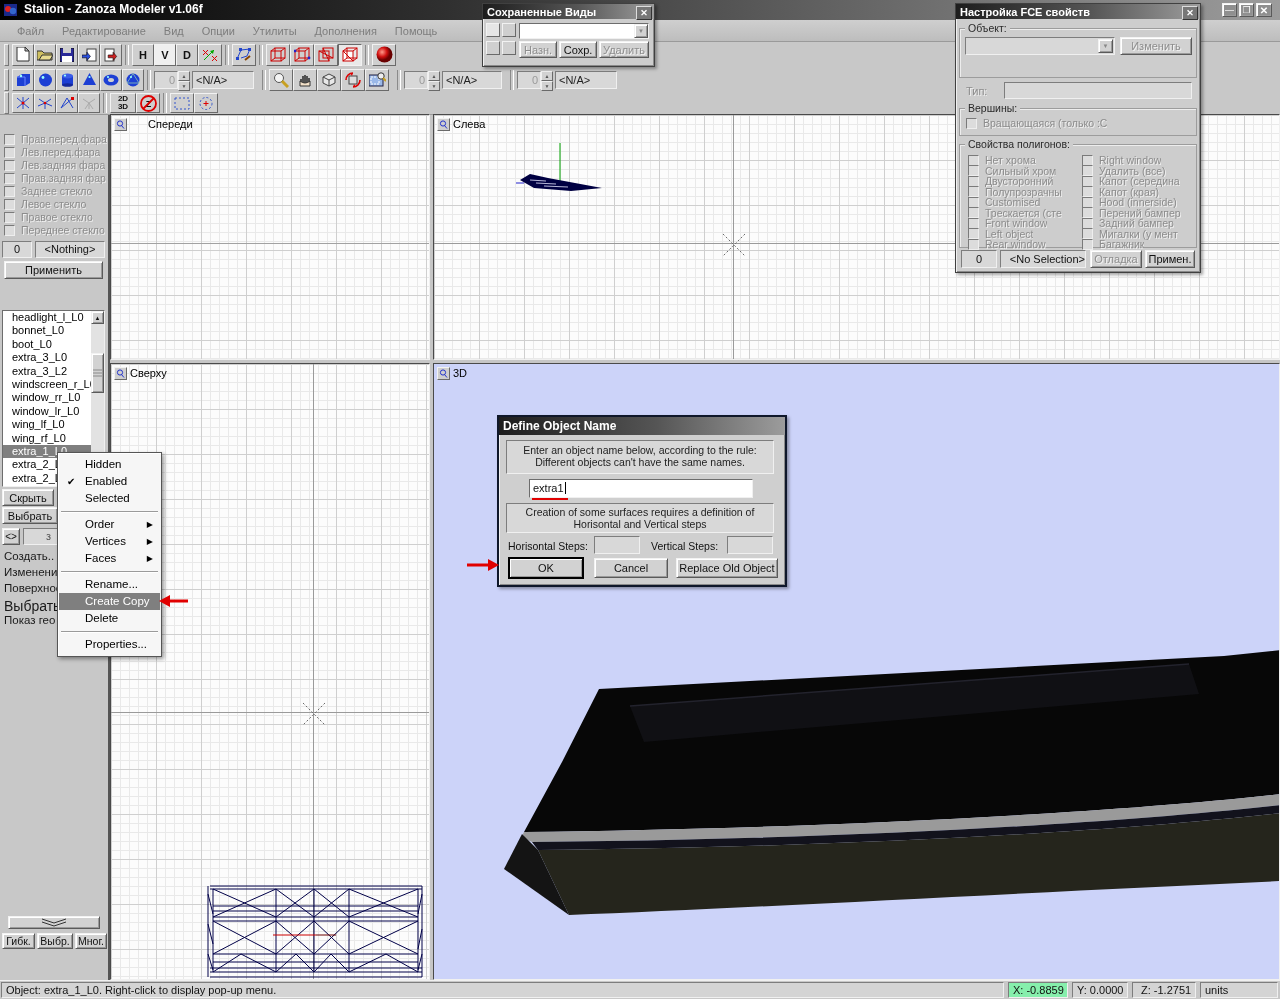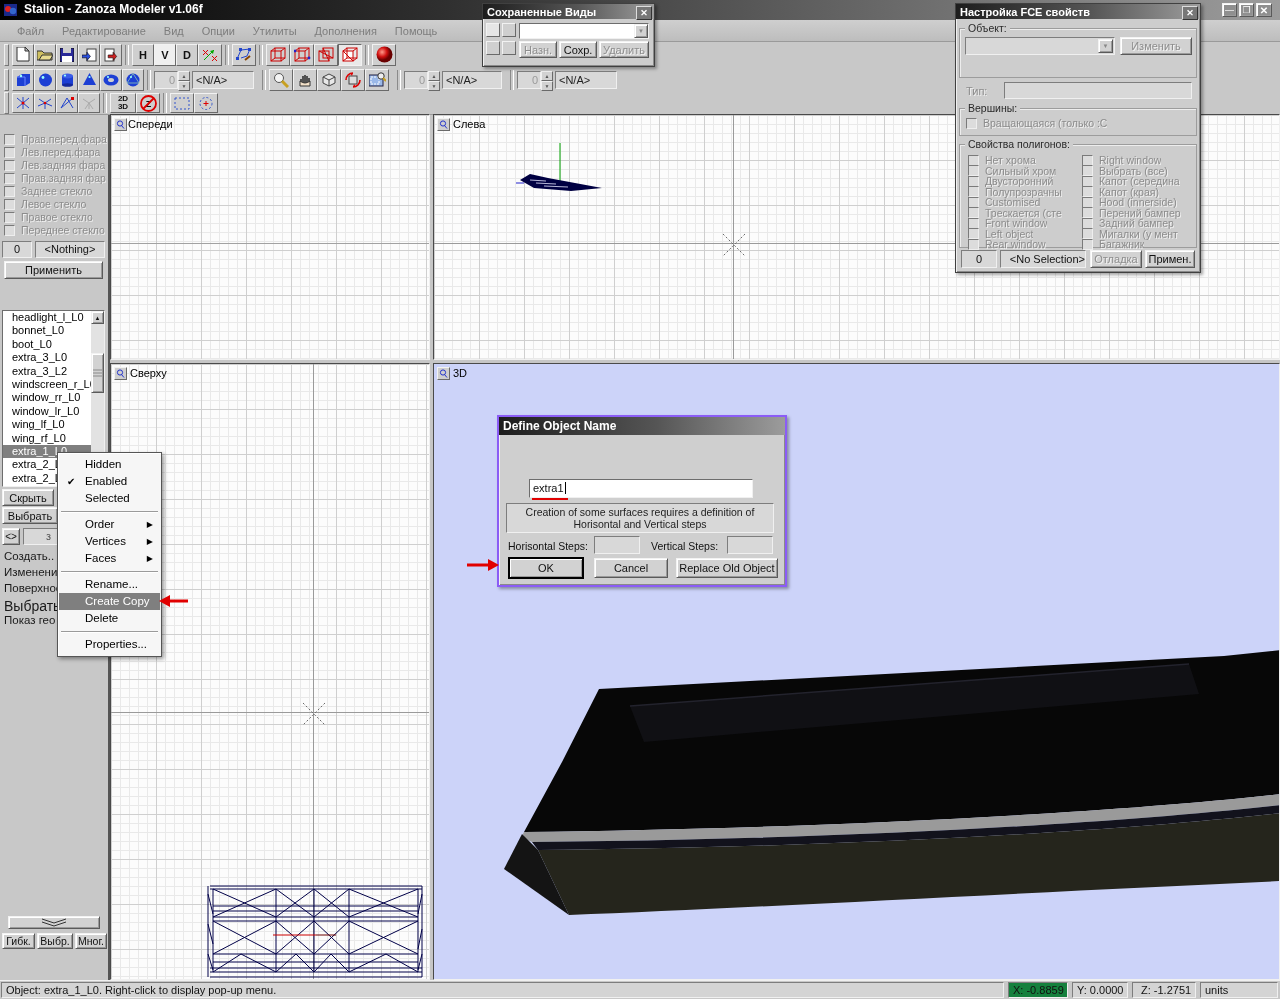--- a/index.html
+++ b/index.html
@@ -457,21 +457,21 @@
 </div>
 
 <div class="abs vp grid-bg" style="left:110px;top:114px;width:320px;height:246px">
   <div class="abs" style="left:0;top:128px;width:320px;height:1px;background:#a2a2a2"></div>
   <div class="abs tbtn" style="left:3px;top:3px;width:13px;height:13px">
     <svg width="9" height="9">
         <circle cx="4" cy="3.5" r="2.6" fill="none" stroke="#2233cc"></circle>
         <path d="M5.5,5.5 L8,8.5" stroke="#2233cc"></path>
       </svg>
   </div>
-  <div class="abs vplabel" style="left:17px;top:3px">Спереди</div>
+  <div class="abs vplabel" style="left:37px;top:3px">Спереди</div>
 </div>
 
 <div class="abs vp grid-bg" style="left:433px;top:114px;width:847px;height:246px">
   <div class="abs" style="left:0;top:128px;width:847px;height:1px;background:#9a9a9a"></div>
   <div class="abs" style="left:299px;top:0;width:1px;height:246px;background:#9a9a9a"></div>
   <svg class="abs" style="left:287px;top:117px" width="26" height="26">
     <path d="M2,2 L24,24 M24,2 L2,24" stroke="#6a6a6a" stroke-dasharray="2,2" fill="none"></path>
   </svg>
   <svg class="abs" style="left:82px;top:24px" width="92" height="62">
     <path d="M44,4 V45" stroke="#00a000"></path>
@@ -631,21 +631,21 @@
       <span class="chk"></span>
       <span class="dlbl">Rear window</span>
     </div>
 
   <div class="abs row" style="left:126px;top:150px">
       <span class="chk"></span>
       <span class="dlbl">Right window</span>
     </div>
   <div class="abs row" style="left:126px;top:160.5px">
       <span class="chk"></span>
-      <span class="dlbl">Выбрать (все)</span>
+      <span class="dlbl">Удалить (все)</span>
     </div>
   <div class="abs row" style="left:126px;top:171px">
       <span class="chk"></span>
       <span class="dlbl" style="max-width:97px">Капот (середина</span>
     </div>
   <div class="abs row" style="left:126px;top:181.5px">
       <span class="chk"></span>
       <span class="dlbl">Капот (края)</span>
     </div>
   <div class="abs row" style="left:126px;top:192px">
@@ -672,23 +672,27 @@
   <div class="abs sunk" style="left:5px;top:246px;width:36px;height:18px;text-align:center;line-height:16px"><span>0</span></div>
   <div class="abs sunk" style="left:44px;top:246px;width:86px;height:18px;text-align:right;line-height:16px"><span>&lt;No Selection&gt;</span></div>
   <div class="abs btn dis" style="left:134px;top:246px;width:52px;height:18px">
       <span>Отладка</span>
     </div>
   <div class="abs btn" style="left:189px;top:246px;width:50px;height:18px">
       <span>Примен.</span>
     </div>
 </div>
 
-<div class="abs float-win" style="left:497px;top:415px;width:286px;height:168px;z-index:20;border:2px solid #8b5cf6;background:#cfcfcf">
+<div class="abs float-win" style="left:497px;top:415px;width:286px;height:168px;z-index:20;border:2px solid #0f172a;background:#cfcfcf">
   <div class="tb-float wtitle" style="height:18px;font-size:12px">
     <span>Define Object Name</span>
+  </div>
+  <div class="abs sunk" style="left:7px;top:23px;width:268px;height:34px;text-align:center;font-size:10.5px;color:#222;padding-top:3px">
+    <div>Enter an object name below, according to the rule:</div>
+    <div>Different objects can't have the same names.</div>
   </div>
   <div class="abs sunkw" style="left:30px;top:62px;width:224px;height:19px;line-height:17px;padding-left:3px">
     <span>extra1</span><span style="border-left:1px solid #000;margin-left:1px"></span>
   </div>
   <div class="abs" style="left:33px;top:81px;width:36px;height:2px;background:#e10000;z-index:21"></div>
   <div class="abs sunk" style="left:7px;top:86px;width:268px;height:30px;text-align:center;font-size:10.5px;color:#222;padding-top:2px">
     <div>Creation of some surfaces requires a definition of</div>
     <div>Horisontal and Vertical steps</div>
   </div>
   <div class="abs" style="left:9px;top:123px;font-size:10.5px">Horisontal Steps:</div>
@@ -727,17 +731,17 @@
   <div class="mi"><span>Properties...</span></div>
 </div>
 
 <svg class="abs" style="left:159px;top:594px;z-index:40" width="30" height="14">
   <path d="M8,7 H29" stroke="#e10000" stroke-width="3"></path>
     <path d="M11,1 L0,7 L11,13 Z" fill="#e10000"></path>
 </svg>
 
 <div class="abs" style="left:0;top:980px;width:1280px;height:19px;background:#c8c8c8;border-top:1px solid #f0f0f0">
   <div class="abs sunk" style="left:1px;top:1px;width:1003px;height:16px;line-height:15px;padding-left:4px;background:#d4d4d4"><span>Object: extra_1_L0. Right-click to display pop-up menu.</span></div>
-  <div class="abs sunk" style="left:1008px;top:1px;width:60px;height:16px;line-height:15px;padding-left:4px;background:#15803d"><span>X: -0.8859</span></div>
+  <div class="abs sunk" style="left:1008px;top:1px;width:60px;height:16px;line-height:15px;padding-left:4px;background:#86efac"><span>X: -0.8859</span></div>
   <div class="abs sunk" style="left:1072px;top:1px;width:56px;height:16px;line-height:15px;padding-left:4px;background:#d4d4d4"><span>Y: 0.0000</span></div>
   <div class="abs sunk" style="left:1132px;top:1px;width:64px;height:16px;line-height:15px;padding-left:8px;background:#d4d4d4"><span>Z: -1.2751</span></div>
   <div class="abs sunk" style="left:1200px;top:1px;width:78px;height:16px;line-height:15px;padding-left:4px;background:#d4d4d4"><span>units</span></div>
 </div>
 
 </body></html>

